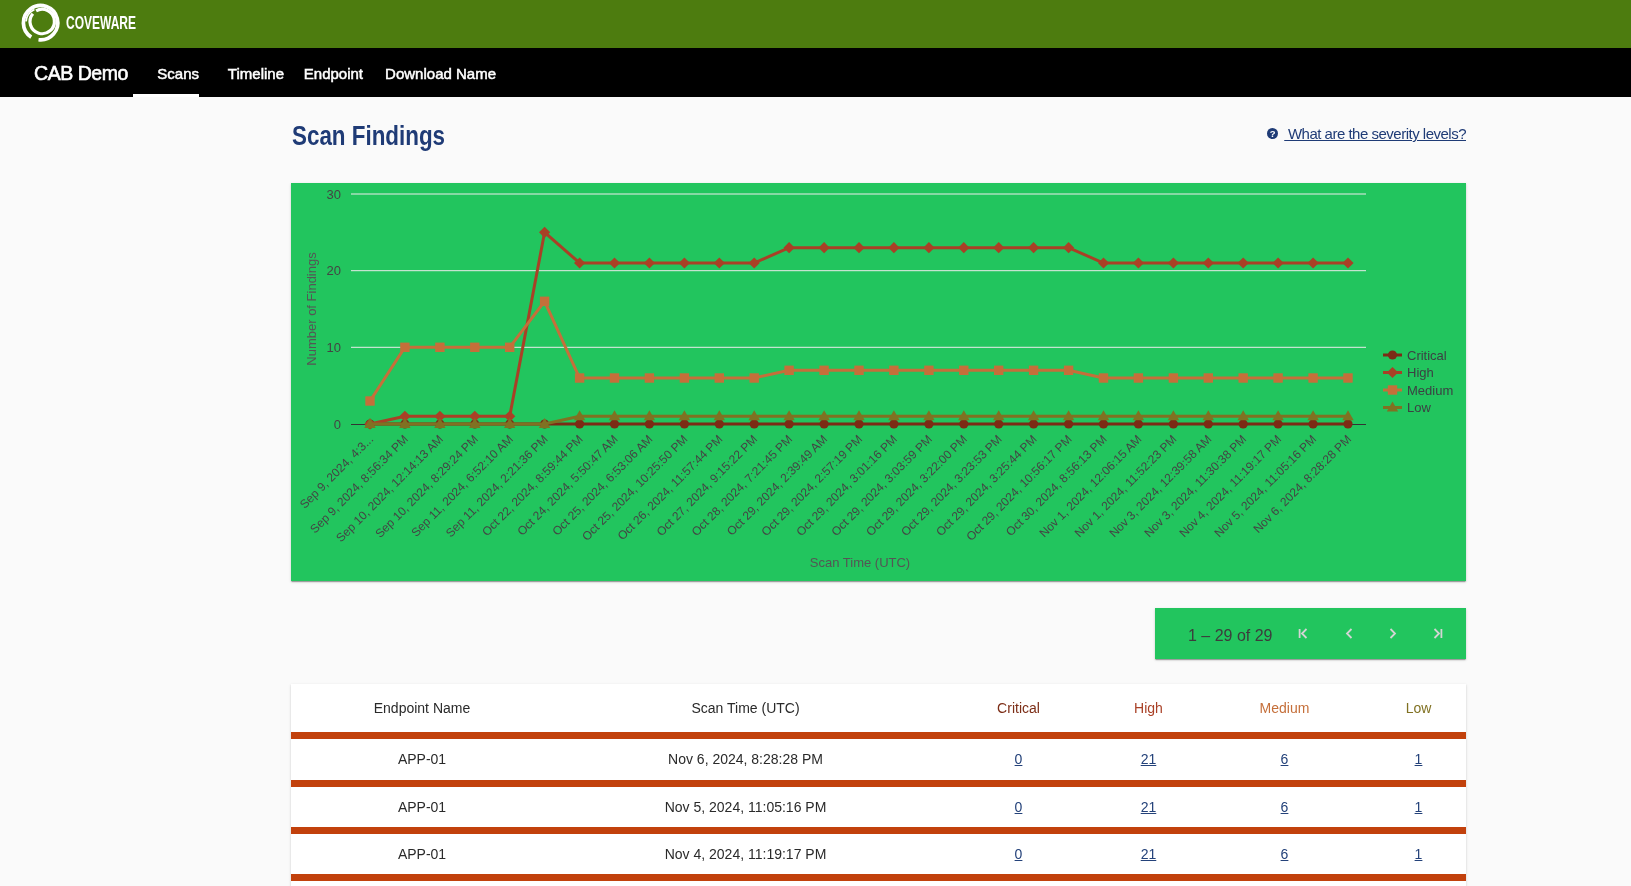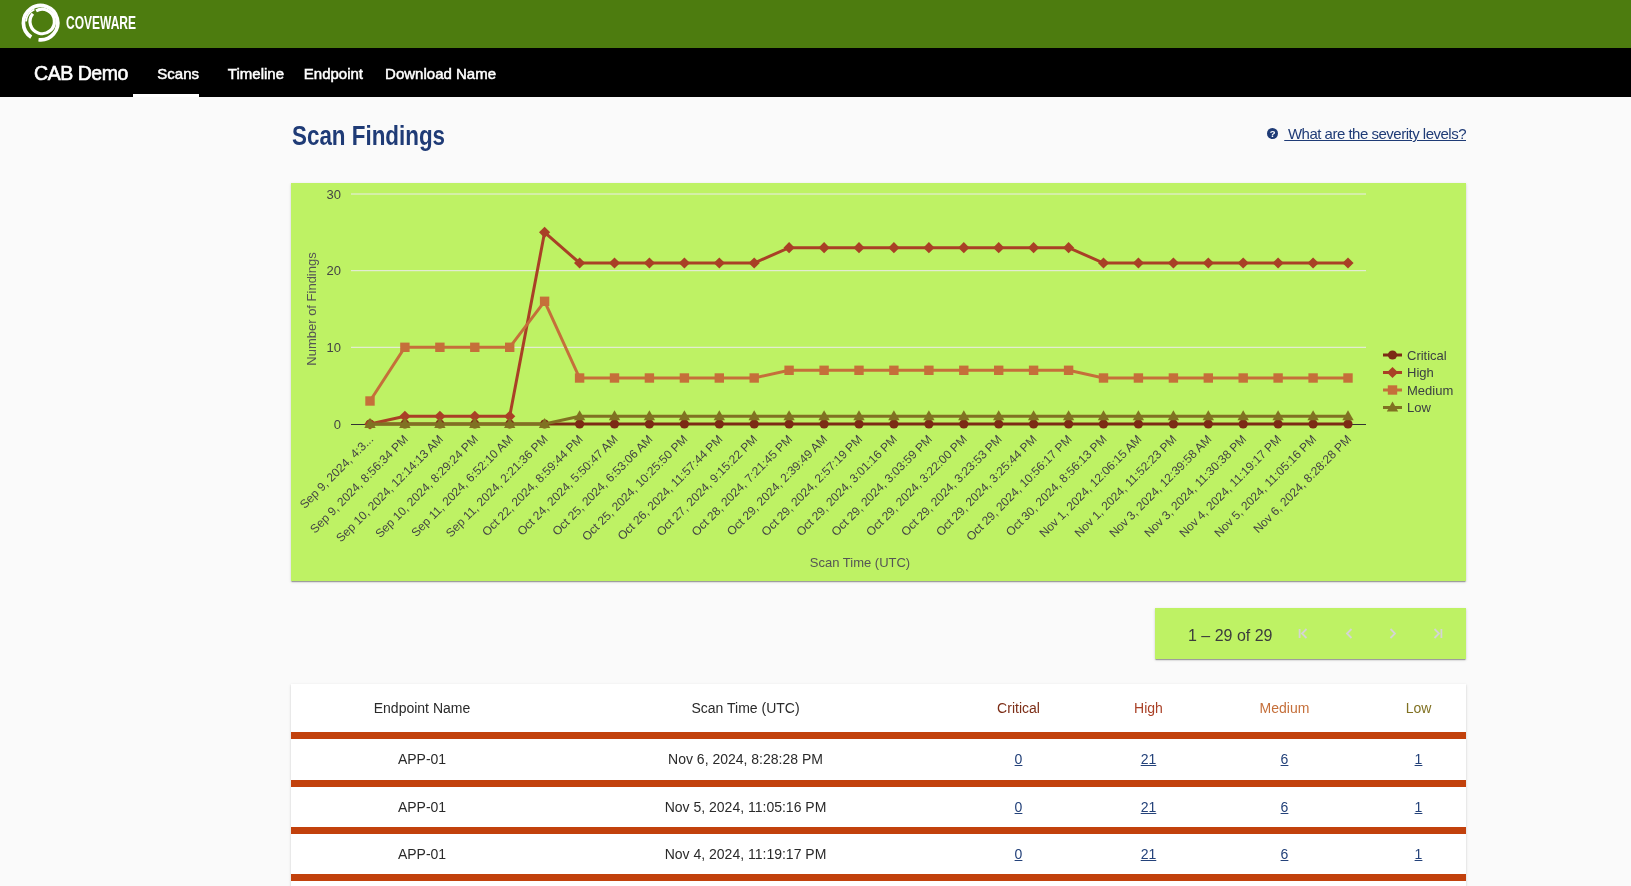--- a/index.html
+++ b/index.html
@@ -15,21 +15,21 @@
 #tSummary { left:197px; width:87px; }
 #tTimeline { left:283px; width:80px; }
 #tDownload { left:361px; width:135px; }
 .content { position:absolute; left:291px; top:97px; width:1176px; }
 h1 { position:absolute; left:1px; top:23px; font-size:28px; font-weight:bold; color:#1f3b76;
   transform:scaleX(0.8); transform-origin:0 0; white-space:nowrap; }
 .sevlink { position:absolute; right:1px; top:28px; font-size:15px; color:#1f3b76; letter-spacing:-0.5px; white-space:nowrap;margin-left:48px; }
 .sevlink .q { display:inline-block; width:11px; height:11px; border-radius:50%; background:#1f3b76;
   color:#fff; font-size:9.5px; font-weight:bold; text-align:center; line-height:11.5px; vertical-align:2px; letter-spacing:0; margin-right:6px; }
 .sevlink .t { text-decoration:underline; }
-.card { position:absolute; background:#bef264; box-shadow:0 2px 1px -1px rgba(0,0,0,.2), 0 1px 1px 0 rgba(0,0,0,.14), 0 1px 3px 0 rgba(0,0,0,.12); }
+.card { position:absolute; background:#22c55e; box-shadow:0 2px 1px -1px rgba(0,0,0,.2), 0 1px 1px 0 rgba(0,0,0,.14), 0 1px 3px 0 rgba(0,0,0,.12); }
 .chartcard { left:0; top:86px; width:1175px; height:398px; }
 .pagcard { left:864px; top:511px; width:311px; height:51px; }
 .pag { position:relative; width:100%; height:100%; color:#3c3c3c; font-size:16px; }
 .pag .label { position:absolute; left:33px; top:19px; }
 .pag svg { position:absolute; top:0; left:0; }
 .tablecard { left:0; top:587px; width:1175px; }
 table { border-collapse:collapse; table-layout:fixed; width:1175px; background:#fff; font-size:14px; color:#2a2a2a; }
 col.c1{width:246px} col.c2{width:401px} col.c3{width:145px} col.c4{width:115px} col.c5{width:157px} col.c6{width:111px}
 th,td { text-align:center; padding:0 0 0 16px; font-weight:normal; }
 thead tr { height:51px; }

